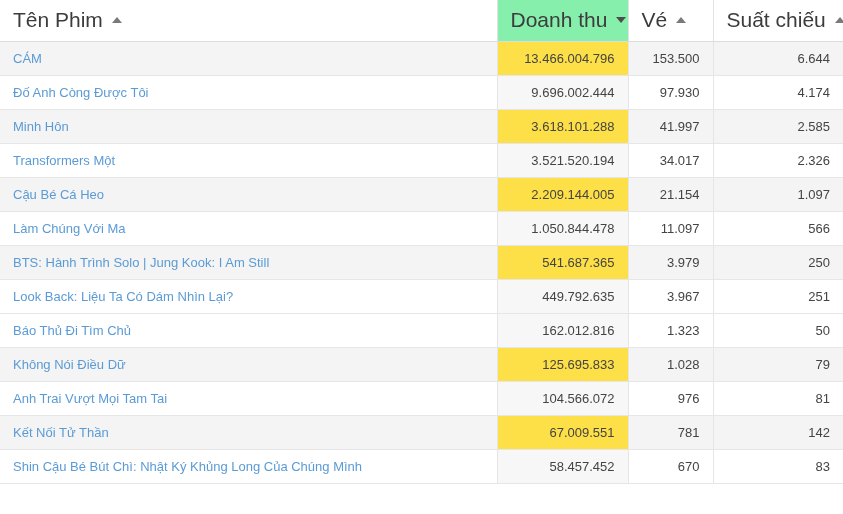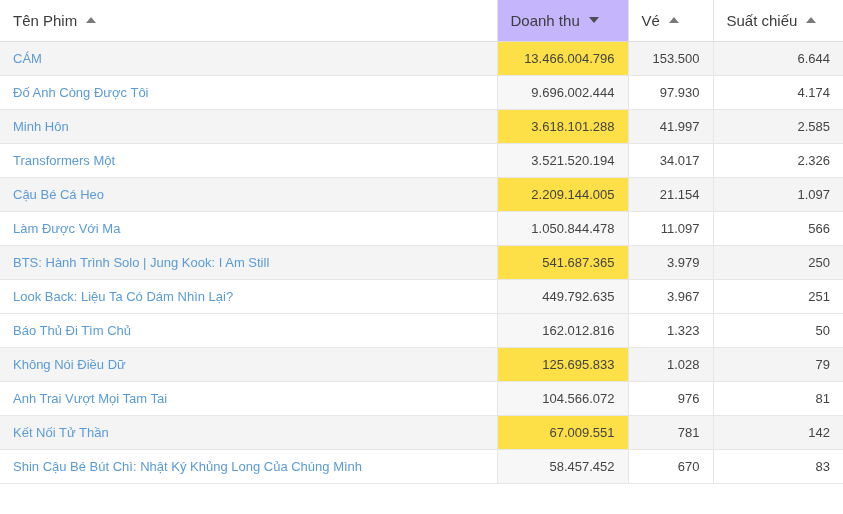--- a/index.html
+++ b/index.html
@@ -33,30 +33,30 @@
 
   
   thead tr { height: 41px; }
   thead th {
     height: 41px;
     padding: 0 13px;
     background: #ffffff;
     border-bottom: 1px solid #dcdcdc;
     border-right: 1px solid #e2e2e2;
     color: #333333;
-    font-size: 15px;
+    font-size: 21px;
     font-weight: 400;
     white-space: nowrap;
     vertical-align: middle;
   }
   thead th:last-child { border-right: none; }
 
   thead th.th-name { text-align: left; }
   thead th.th-num  { text-align: left; }
-  thead th.sorted-col { background: #c4b5fd; }
+  thead th.sorted-col { background: #86efac; }
 
   .th-inner {
     display: inline-flex;
     align-items: center;
     gap: 9px;
     line-height: 1;
   }
   .th-label { color: #3c3c3c; }
 
   .sort-arrow {
@@ -164,21 +164,21 @@
           <td class="cell-num">34.017</td>
           <td class="cell-num">2.326</td>
         </tr>
         <tr class="odd">
           <td class="cell-name">Cậu Bé Cá Heo</td>
           <td class="cell-num sorted-col">2.209.144.005</td>
           <td class="cell-num">21.154</td>
           <td class="cell-num">1.097</td>
         </tr>
         <tr class="even">
-          <td class="cell-name">Làm Được Với Ma</td>
+          <td class="cell-name">Làm Chúng Với Ma</td>
           <td class="cell-num sorted-col">1.050.844.478</td>
           <td class="cell-num">11.097</td>
           <td class="cell-num">566</td>
         </tr>
         <tr class="odd">
           <td class="cell-name">BTS: Hành Trình Solo | Jung Kook: I Am Still</td>
           <td class="cell-num sorted-col">541.687.365</td>
           <td class="cell-num">3.979</td>
           <td class="cell-num">250</td>
         </tr>

